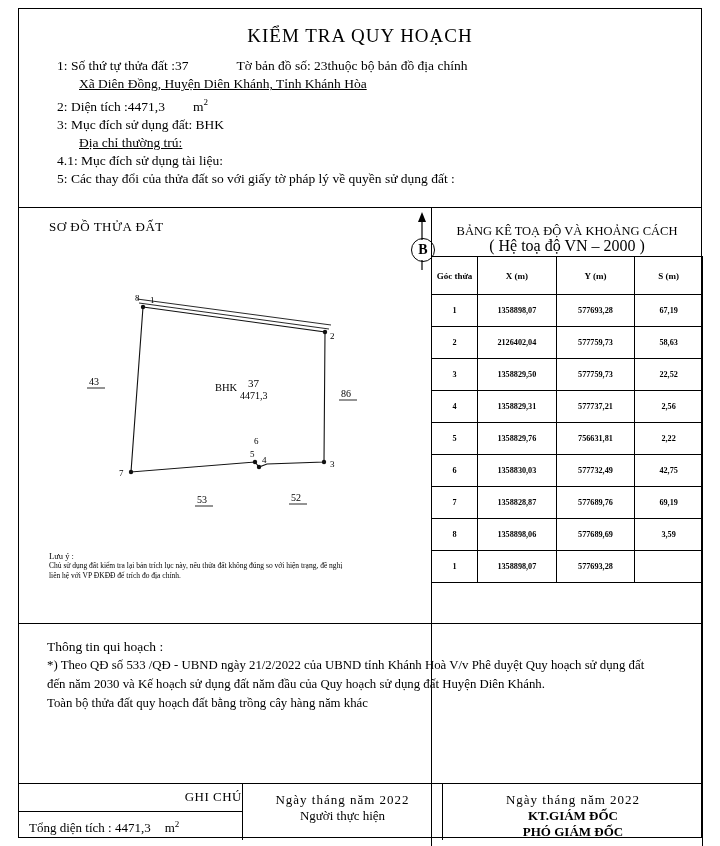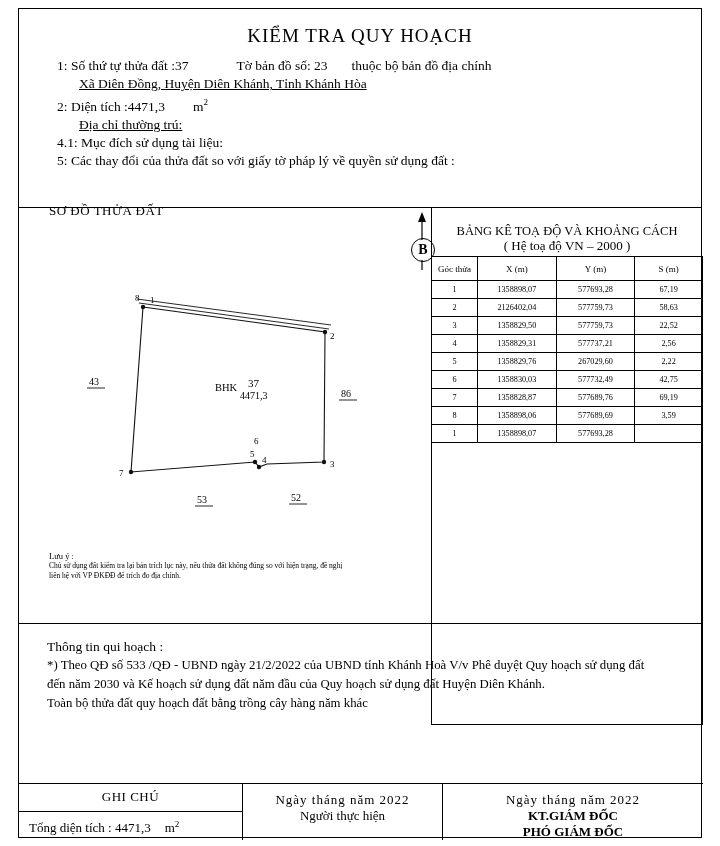--- a/index.html
+++ b/index.html
@@ -43,21 +43,20 @@
     position: relative;
   }
   .indent-1 { padding-left: 22px; text-decoration: underline; }
   .sup { font-size: 9px; vertical-align: super; }
   .sheet-info {
     display: inline-block;
     margin-left: 48px;
   }
   .sheet-info2 {
     display: inline-block;
-    margin-left: 24px;
   }
 
   
   .hr-main {
     position: absolute;
     left: 0;
     right: 0;
     top: 198px;
     border-top: 1.2px solid #000;
   }
@@ -74,21 +73,21 @@
     left: 412px;
     width: 0;
     height: 416px;
     border-left: 1.2px solid #000;
   }
 
   
   .diagram-label {
     position: absolute;
     left: 30px;
-    top: 194px;
+    top: 210px;
     font-size: 13px;
     letter-spacing: 0.5px;
   }
   .diagram {
     position: absolute;
     left: 0;
     top: 198px;
     width: 412px;
     height: 416px;
   }
@@ -135,34 +134,34 @@
     box-sizing: border-box;
   }
   .coord-title {
     text-align: center;
     font-size: 12.5px;
     line-height: 15px;
     padding-top: 17px;
   }
   .coord-sub {
     text-align: center;
-    font-size: 13px;
+    font-size: 16px;
     line-height: 14px;
   }
   table.coord {
     width: 100%;
     border-collapse: collapse;
     font-size: 8.2px;
     margin-top: 3px;
   }
   table.coord th, table.coord td {
     border: 0.8px solid #000;
     text-align: center;
-    padding: 4px 0;
-    font-weight: normal;
+    padding: 11px 0;
+    font-weight: bold;
   }
   table.coord thead th {
     font-size: 9px;
     height: 15px;
   }
   table.coord td.c1 { width: 17%; }
   table.coord td.c2 { width: 29%; }
   table.coord td.c3 { width: 29%; }
   table.coord td.c4 { width: 25%; }
   .coord-body-fill {
@@ -197,21 +196,21 @@
   .footer-col-note {
     position: absolute;
     left: 0;
     top: 0;
     width: 224px;
     height: 56px;
     border-right: 1.2px solid #000;
     box-sizing: border-box;
   }
   .ghi-chu {
-    text-align: center;
+    text-align: right;
     font-size: 13px;
     padding-top: 5px;
     letter-spacing: 0.5px;
   }
   .ghi-chu-sep {
     border-top: 1.2px solid #000;
     margin-top: 6px;
   }
   .total-area {
     font-size: 13px;
@@ -253,20 +252,21 @@
   <div class="title">KIỂM TRA QUY HOẠCH</div>
 
   <div class="header-block">
     <div class="header-line">
       <span>1: Số thứ tự thửa đất :37</span><span class="sheet-info">Tờ bản đồ số: 23</span><span class="sheet-info2">thuộc bộ bản đồ địa chính</span>
     </div>
     <div class="header-line indent-1">Xã Diên Đồng, Huyện Diên Khánh, Tỉnh Khánh Hòa</div>
     <div class="header-line">
       <span>2: Diện tích :4471,3</span><span style="display:inline-block;width:28px"></span><span>m</span><span class="sup">2</span>
     </div>
+    <div class="header-line">3: Mục đích sử dụng đất:  BHK</div>
     <div class="header-line indent-1">Địa chỉ thường trú:</div>
     <div class="header-line">4.1: Mục đích sử dụng tài liệu:</div>
     <div class="header-line">5: Các thay đổi của thửa đất so với giấy tờ pháp lý về quyền sử dụng đất :</div>
   </div>
 
   <div class="hr-main"></div>
   <div class="vline"></div>
   <div class="hr-bottom"></div>
 
   <div class="diagram-label">SƠ ĐỒ THỬA ĐẤT</div>
@@ -358,21 +358,21 @@
           </tr>
           <tr>
             <td class="c1">4</td>
             <td class="c2">1358829,31</td>
             <td class="c3">577737,21</td>
             <td class="c4">2,56</td>
           </tr>
           <tr>
             <td class="c1">5</td>
             <td class="c2">1358829,76</td>
-            <td class="c3">267029,60</td>
+            <td class="c3">756631,81</td>
             <td class="c4">2,22</td>
           </tr>
           <tr>
             <td class="c1">6</td>
             <td class="c2">1358830,03</td>
             <td class="c3">577732,49</td>
             <td class="c4">42,75</td>
           </tr>
           <tr>
             <td class="c1">7</td>

